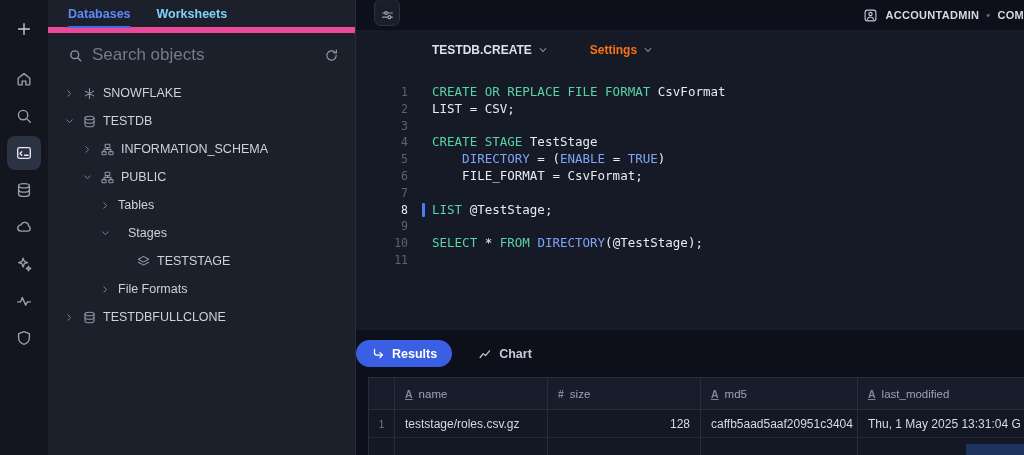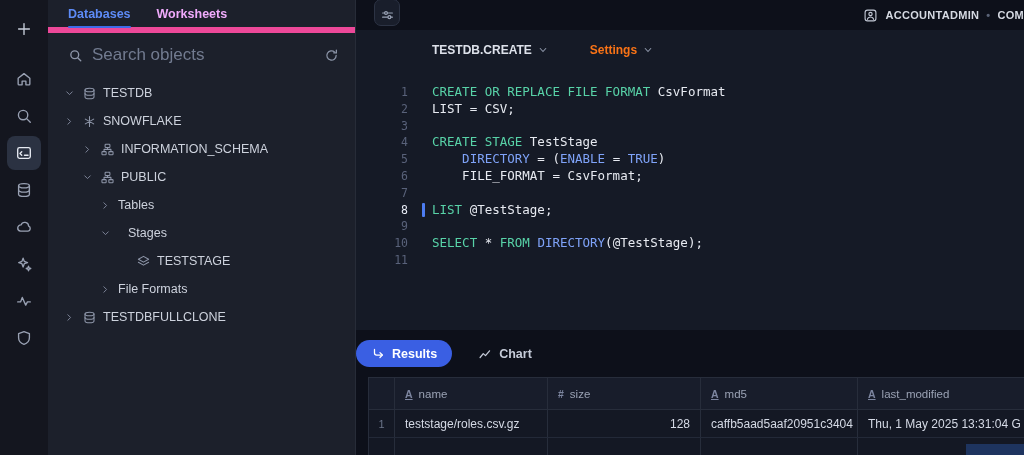--- a/index.html
+++ b/index.html
@@ -14,21 +14,21 @@
   
   .rail { width:48px; flex:none; background:#14161f; display:flex; flex-direction:column; align-items:center; padding-top:12px; }
   .rail-btn { width:34px; height:34px; border-radius:8px; display:flex; align-items:center; justify-content:center; color:#99a1b3; margin-bottom:3px; cursor:pointer; background:transparent; border:none; }
   .rail-btn.first { margin-bottom:16px; color:#c8cedb; }
   .rail-btn.active { background:#2b3242; color:#e6eaf2; }
   .rail-btn svg { width:18px; height:18px; }
 
   
   .sidebar { width:308px; flex:none; background:#1c202b; border-right:1px solid #272c38; display:flex; flex-direction:column; }
   .sb-tabs { display:flex; align-items:center; height:33px; border-bottom:6px solid #ec4899; padding-left:20px; gap:26px; flex:none; }
-  .sb-tab { font-size:12.5px; font-weight:700; color:#f0abfc; height:100%; display:flex; align-items:center; position:relative; cursor:pointer; }
+  .sb-tab { font-size:12.5px; font-weight:700; color:#7dd3fc; height:100%; display:flex; align-items:center; position:relative; cursor:pointer; }
   .sb-tab.active { color:#5d8bf7; }
   .sb-tab.active::after { content:""; position:absolute; left:0; right:0; bottom:-1px; height:2px; background:#3f6be8; border-radius:2px; }
   .search-row { display:flex; align-items:center; height:44px; padding:0 16px 0 20px; gap:8px; flex:none; }
   .search-box { flex:1; display:flex; align-items:center; gap:9px; color:#727b90; font-size:17px; cursor:text; }
   .search-box svg { width:14px; height:14px; flex:none; }
   .refresh-btn { background:none; border:none; color:#8a93a6; cursor:pointer; display:flex; }
   .refresh-btn svg { width:15px; height:15px; }
   .tree { flex:1; overflow:hidden; padding-top:2px; }
   .tree-row { display:flex; align-items:center; height:28px; gap:6px; font-size:12.5px; color:#cdd2dd; cursor:pointer; }
   .chev { width:14px; flex:none; display:flex; justify-content:center; align-items:center; color:#76descent; color:#7c8498; }
@@ -181,46 +181,46 @@
         <span style="display:flex">
           <svg viewBox="0 0 20 20" fill="none" stroke="currentColor" stroke-width="1.7" stroke-linecap="round">
               <path d="M16.2 10a6.2 6.2 0 1 1-1.9-4.5"></path>
               <path d="M16.5 2.8v3.6h-3.6"></path>
             </svg>
         </span>
       </button>
     </div>
     <div class="tree" id="tree">
         <div class="tree-row" style="padding-left: 14px;">
+          <span class="chev ">
+            <svg viewBox="0 0 20 20" fill="none" stroke="currentColor" stroke-width="1.8" stroke-linecap="round" stroke-linejoin="round">
+              <path d="M7 5l5 5-5 5"></path>
+            </svg>
+          </span>
+          <span class="icn">
+            <svg viewBox="0 0 20 20" fill="none" stroke="currentColor" stroke-width="1.4" stroke-linecap="round" stroke-linejoin="round">
+              <path d="M10 3.5v13M4.4 6.8l11.2 6.4M4.4 13.2l11.2-6.4"></path>
+            </svg>
+          </span>
+          <span class="tree-label">SNOWFLAKE</span>
+        </div>
+        <div class="tree-row" style="padding-left: 14px;">
           <span class="chev down">
             <svg viewBox="0 0 20 20" fill="none" stroke="currentColor" stroke-width="1.8" stroke-linecap="round" stroke-linejoin="round">
               <path d="M7 5l5 5-5 5"></path>
             </svg>
           </span>
           <span class="icn">
             <svg viewBox="0 0 20 20" fill="none" stroke="currentColor" stroke-width="1.4" stroke-linecap="round" stroke-linejoin="round">
               <ellipse cx="10" cy="5.3" rx="6" ry="2.4"></ellipse>
               <path d="M4 5.3v9.4c0 1.3 2.7 2.4 6 2.4s6-1.1 6-2.4V5.3"></path>
               <path d="M4 10c0 1.3 2.7 2.4 6 2.4s6-1.1 6-2.4"></path>
             </svg>
           </span>
           <span class="tree-label">TESTDB</span>
-        </div>
-        <div class="tree-row" style="padding-left: 14px;">
-          <span class="chev ">
-            <svg viewBox="0 0 20 20" fill="none" stroke="currentColor" stroke-width="1.8" stroke-linecap="round" stroke-linejoin="round">
-              <path d="M7 5l5 5-5 5"></path>
-            </svg>
-          </span>
-          <span class="icn">
-            <svg viewBox="0 0 20 20" fill="none" stroke="currentColor" stroke-width="1.4" stroke-linecap="round" stroke-linejoin="round">
-              <path d="M10 3.5v13M4.4 6.8l11.2 6.4M4.4 13.2l11.2-6.4"></path>
-            </svg>
-          </span>
-          <span class="tree-label">SNOWFLAKE</span>
         </div>
         <div class="tree-row" style="padding-left: 32px;">
           <span class="chev ">
             <svg viewBox="0 0 20 20" fill="none" stroke="currentColor" stroke-width="1.8" stroke-linecap="round" stroke-linejoin="round">
               <path d="M7 5l5 5-5 5"></path>
             </svg>
           </span>
           <span class="icn">
             <svg viewBox="0 0 20 20" fill="none" stroke="currentColor" stroke-width="1.4" stroke-linecap="round" stroke-linejoin="round">
               <rect x="6.8" y="3" width="6.4" height="4.2" rx="1"></rect>

